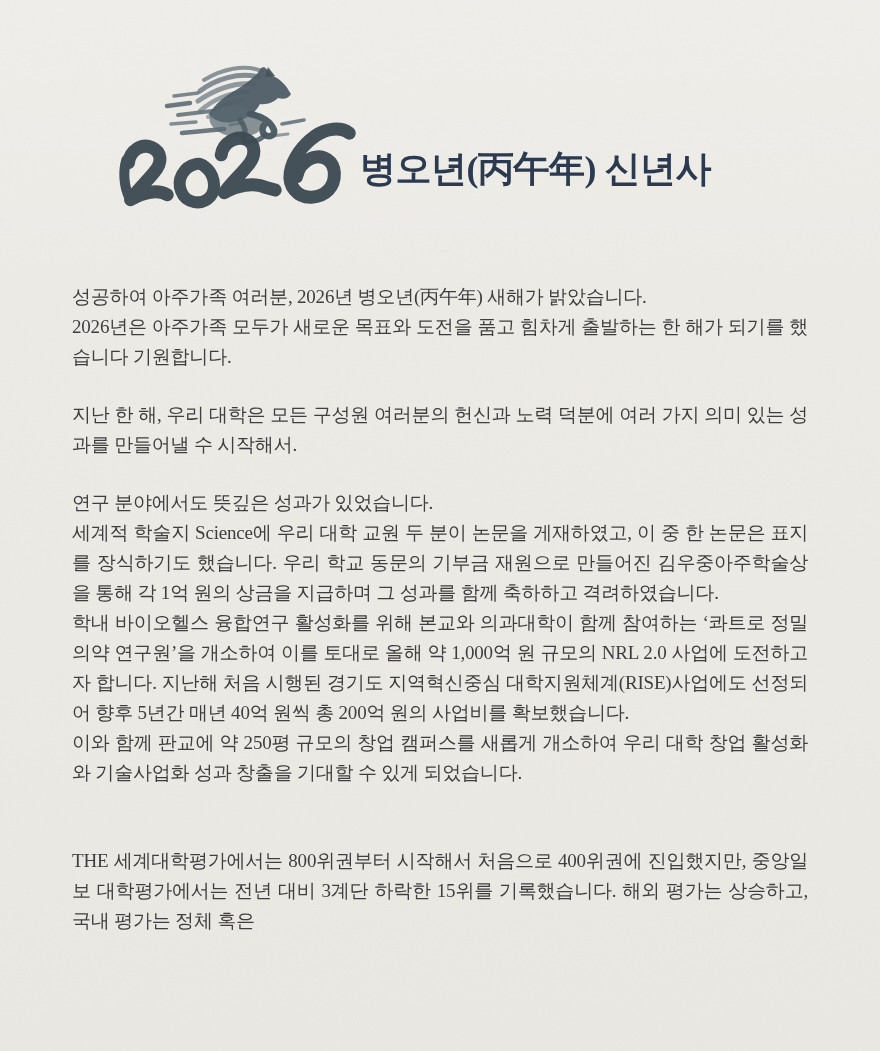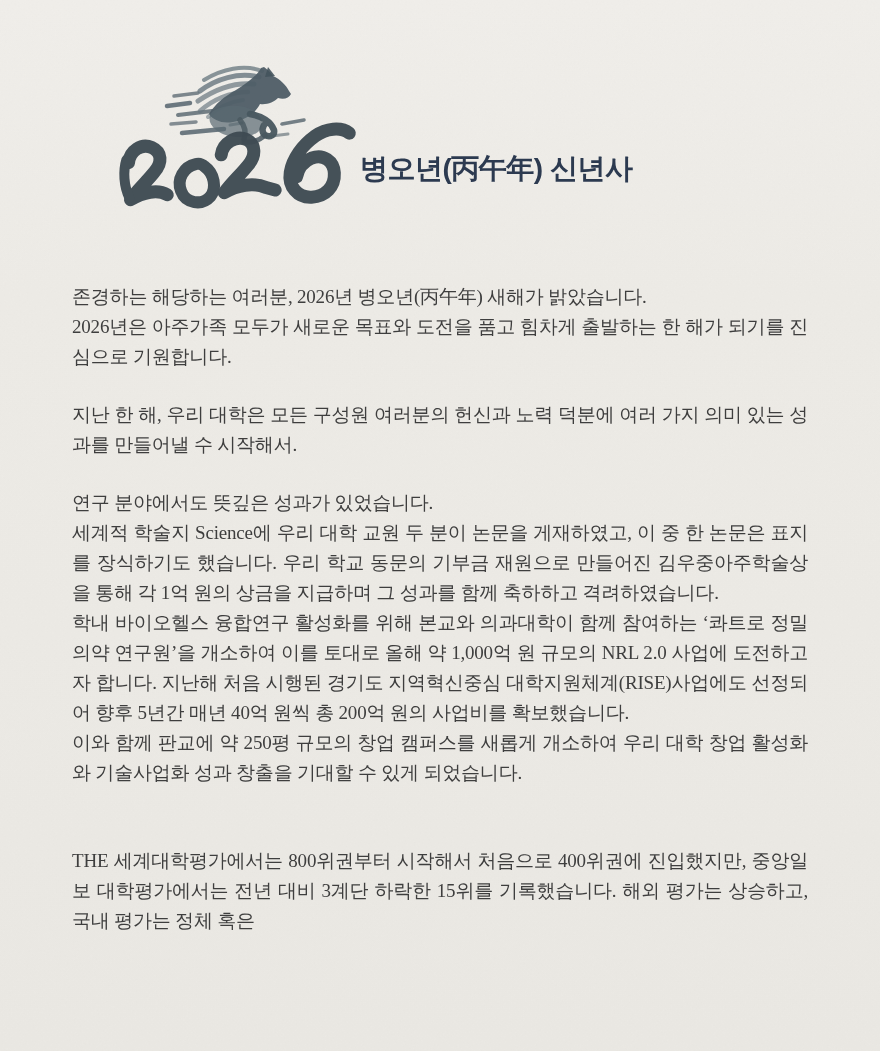--- a/index.html
+++ b/index.html
@@ -18,23 +18,23 @@
   .header-art{
     position:absolute;left:112px;top:54px;width:252px;height:162px;
   }
   .header-art svg{display:block;width:100%;height:100%;}
   .sr-only{
     position:absolute;width:1px;height:1px;overflow:hidden;
     clip:rect(0 0 0 0);white-space:nowrap;
   }
   .page-title{
     position:absolute;left:360px;top:146px;margin:0;
-    font-size:28px;line-height:46px;font-weight:800;
+    font-size:36px;line-height:46px;font-weight:800;
     letter-spacing:-0.5px;color:#2c3a50;
-    font-family:Liberation Sans, sans-serif;
+    font-family:Liberation Serif, serif;
   }
   .letter-body{
     position:absolute;left:72px;top:282px;width:736px;
     font-size:19px;line-height:30px;color:#3e3e3e;
     text-align:justify;
     letter-spacing:-0.2px;
   }
   .para{margin:0 0 28px 0;}
   .para:last-child{margin-bottom:0;}
 </style>
@@ -103,19 +103,19 @@
 
           <path d="M239,85 C231,78 216,79 205,86 C191,95 181,108 178,121 C175,135 184,147 198,147 C212,147 222,138 222,124 C222,112 212,104 200,108 C192,111 186,118 184,126" stroke-width="13"></path>
         </g>
       </svg>
     </div>
 
     <h1 class="page-title">병오년(丙午年) 신년사</h1>
   </header>
 
   <main class="letter-body">
-      <p class="para"><span>존경하는 해당하는 여러분, 2026년 병오년(丙午年) 새해가 밝았습니다.</span><br><span>2026년은 아주가족 모두가 새로운 목표와 도전을 품고 힘차게 출발하는 한 해가 되기를 진심으로 기원합니다.</span></p>
+      <p class="para"><span>성공하여 아주가족 여러분, 2026년 병오년(丙午年) 새해가 밝았습니다.</span><br><span>2026년은 아주가족 모두가 새로운 목표와 도전을 품고 힘차게 출발하는 한 해가 되기를 했습니다 기원합니다.</span></p>
       <p class="para"><span>지난 한 해, 우리 대학은 모든 구성원 여러분의 헌신과 노력 덕분에 여러 가지 의미 있는 성과를 만들어낼 수 시작해서.</span></p>
       <p class="para"><span>연구 분야에서도 뜻깊은 성과가 있었습니다.</span><br><span>세계적 학술지 Science에 우리 대학 교원 두 분이 논문을 게재하였고, 이 중 한 논문은 표지를 장식하기도 했습니다. 우리 학교 동문의 기부금 재원으로 만들어진 김우중아주학술상을 통해 각 1억 원의 상금을 지급하며 그 성과를 함께 축하하고 격려하였습니다.</span><br><span>학내 바이오헬스 융합연구 활성화를 위해 본교와 의과대학이 함께 참여하는 ‘콰트로 정밀의약 연구원’을 개소하여 이를 토대로 올해 약 1,000억 원 규모의 NRL 2.0 사업에 도전하고자 합니다. 지난해 처음 시행된 경기도 지역혁신중심 대학지원체계(RISE)사업에도 선정되어 향후 5년간 매년 40억 원씩 총 200억 원의 사업비를 확보했습니다.</span><br><span>이와 함께 판교에 약 250평 규모의 창업 캠퍼스를 새롭게 개소하여 우리 대학 창업 활성화와 기술사업화 성과 창출을 기대할 수 있게 되었습니다.</span></p>
       <p class="para"><br><span>THE 세계대학평가에서는 800위권부터 시작해서 처음으로 400위권에 진입했지만, 중앙일보 대학평가에서는 전년 대비 3계단 하락한 15위를 기록했습니다. 해외 평가는 상승하고, 국내 평가는 정체 혹은</span></p>
     </main>
 
 </div>
 
 </body></html>

